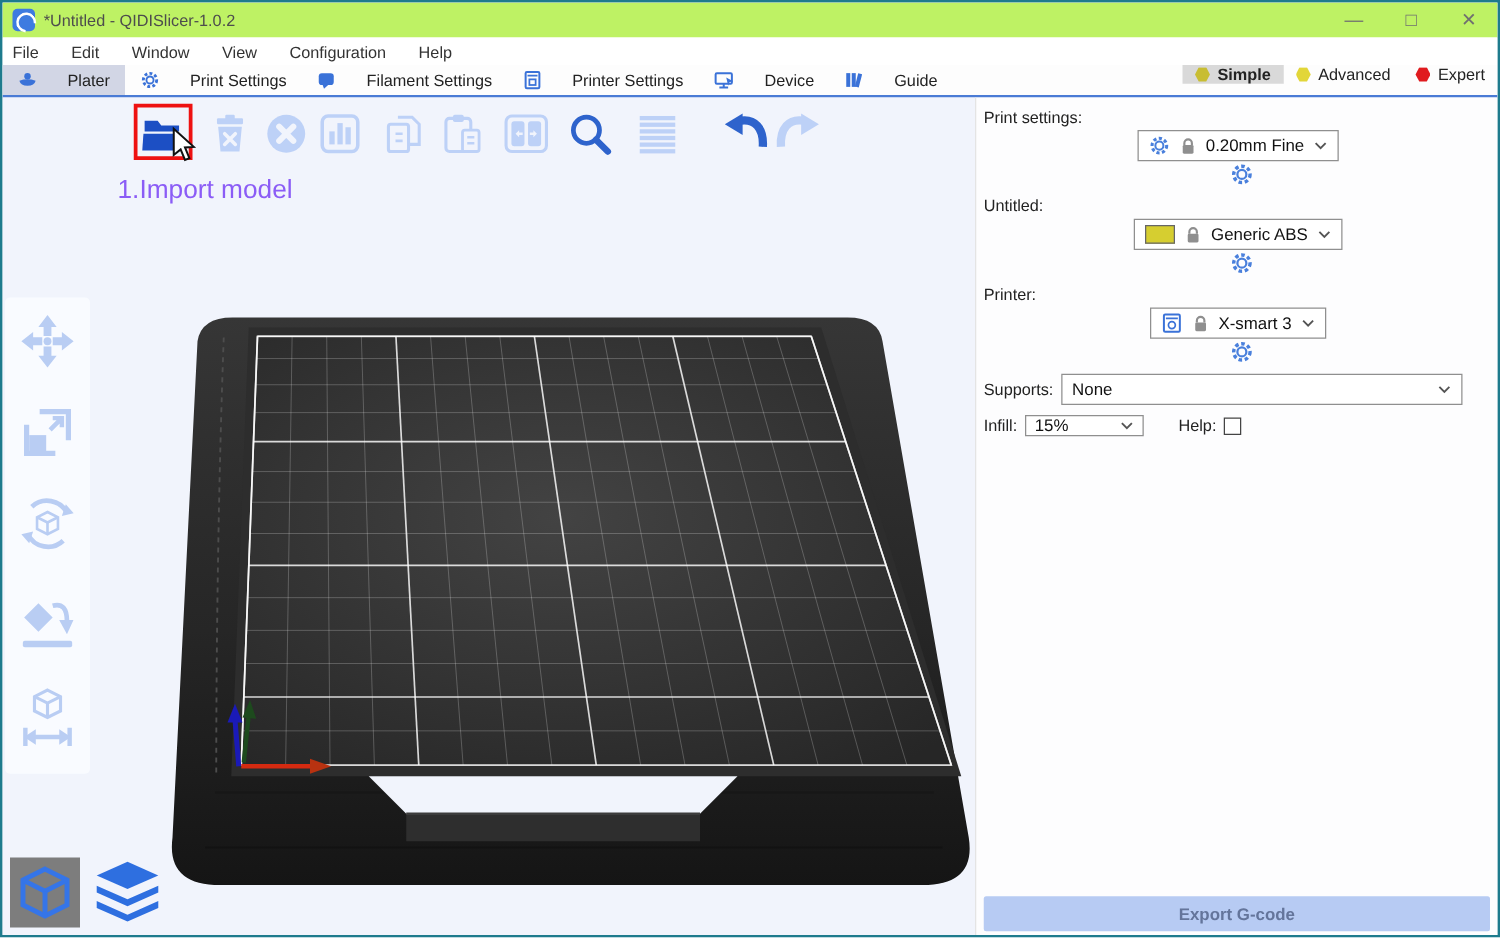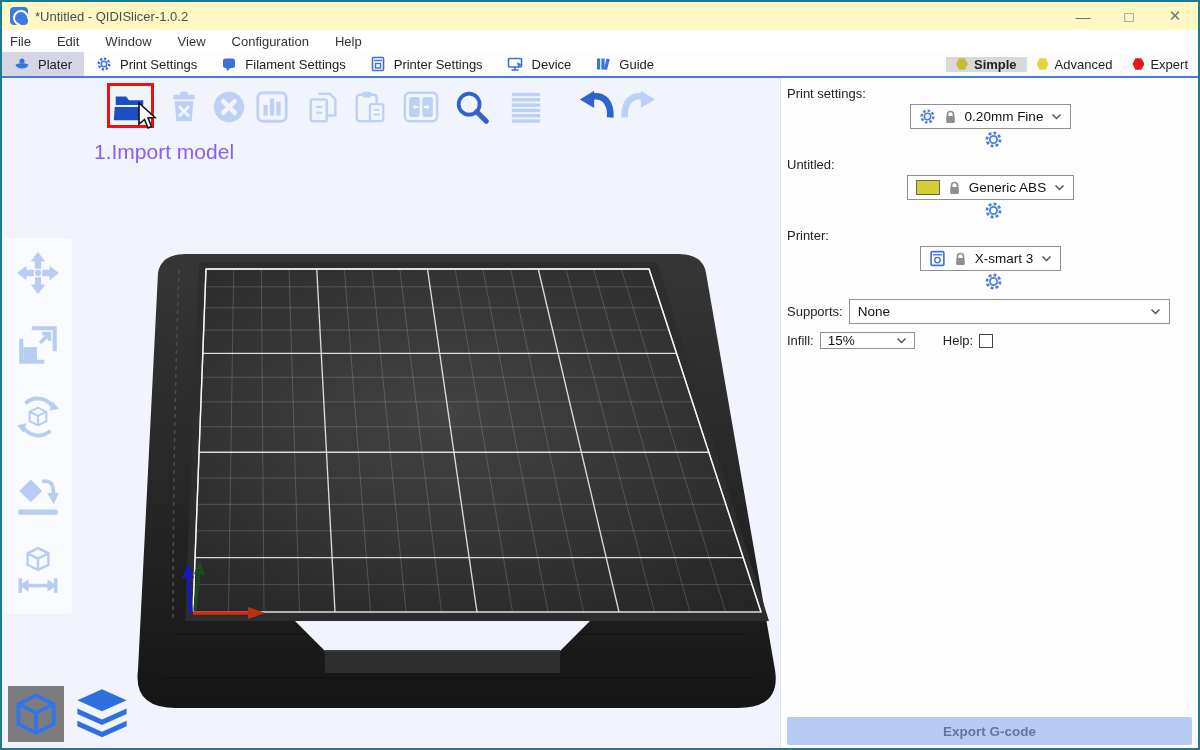--- a/index.html
+++ b/index.html
@@ -1,37 +1,37 @@
 <!DOCTYPE html>
 <html><head>
 <meta charset="utf-8">
 <style>
   * { box-sizing: border-box; margin: 0; padding: 0; }
   html,body { width:1200px; height:750px; }
   body { font-family: "Liberation Sans", sans-serif; background:#fff; }
   .window { width:1200px; height:750px; border:2px solid #1e7b8d; display:flex; flex-direction:column; background:#fff; position:relative; overflow:hidden; }
 
   
-  .titlebar { height:28px; display:flex; align-items:center; padding-left:8px; background:#fef9c3; flex:0 0 auto; }
+  .titlebar { height:28px; display:flex; align-items:center; padding-left:8px; background:#bef264; flex:0 0 auto; }
   .appicon { width:18px; height:18px; border-radius:4px; background:#3d7be0; position:relative; margin-right:7px; flex:0 0 auto; }
   .appicon::after { content:""; position:absolute; left:3px; top:3px; width:12px; height:12px; border-radius:50%; border:2.5px solid #fff; border-bottom-color:transparent; transform:rotate(-40deg); }
   .title-text { font-size:13px; color:#4d4d4d; }
   .win-controls { margin-left:auto; display:flex; height:100%; }
   .win-btn { width:46px; display:flex; align-items:center; justify-content:center; font-size:15px; color:#707070; cursor:default; }
 
   
   .menubar { height:22px; display:flex; align-items:center; padding-left:8px; gap:26px; background:#fff; flex:0 0 auto; }
   .menu-item { font-size:13px; color:#333; }
 
   
   .tabbar { height:26px; background:#fdfdfd; display:flex; align-items:stretch; border-bottom:2px solid #4a7bd5; flex:0 0 auto; }
-  .tab { display:flex; align-items:center; gap:8px; padding:0 12px; font-size:13px; color:#222; }
+  .tab { display:flex; align-items:center; gap:24px; padding:0 12px; font-size:13px; color:#222; }
   .tab.selected { background:#d2d6e5; }
   .tab svg { flex:0 0 auto; }
-  .mode-switch { margin-left:auto; display:flex; align-items:center; }
+  .mode-switch { margin-left:auto; display:flex; align-items:flex-start; }
   .mode { display:flex; align-items:center; gap:6px; padding:0 10px; font-size:13px; color:#222; }
   .mode.active { background:#d9d9d9; font-weight:bold; }
   .dot { width:12px; height:12px; clip-path:polygon(25% 3%,75% 3%,100% 50%,75% 97%,25% 97%,0 50%); }
 
   
   .main { flex:1 1 auto; display:flex; min-height:0; }
   .viewport { position:relative; flex:1 1 auto; background:#f1f4fc; overflow:hidden; }
   .bed-svg { position:absolute; left:0; top:0; }
 
   

